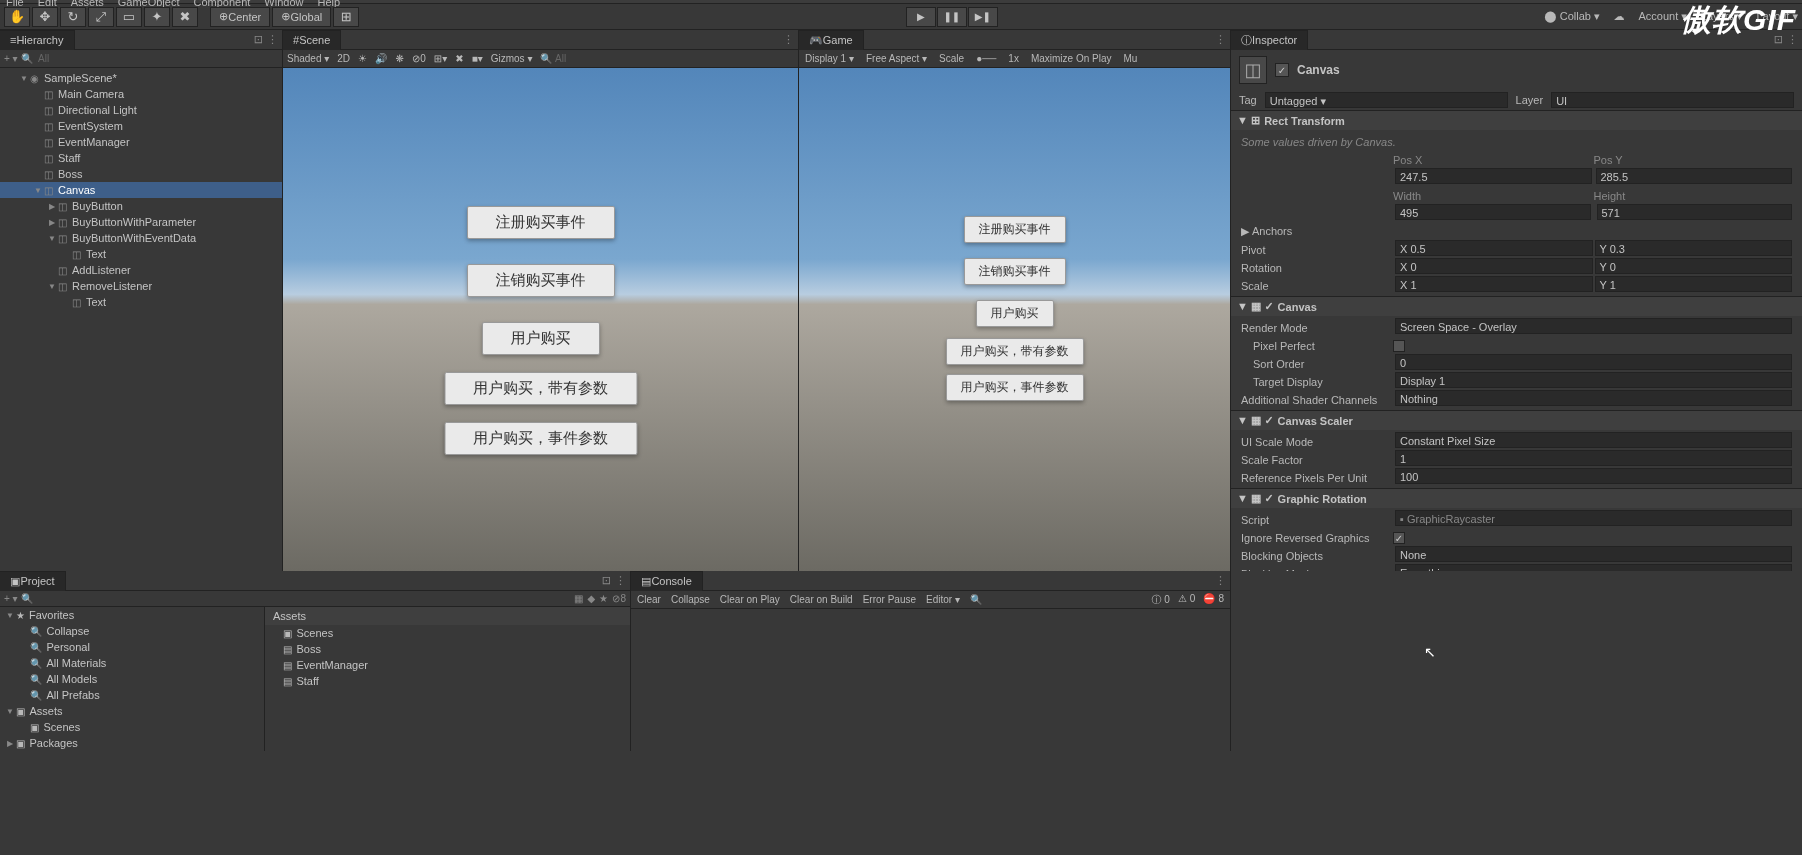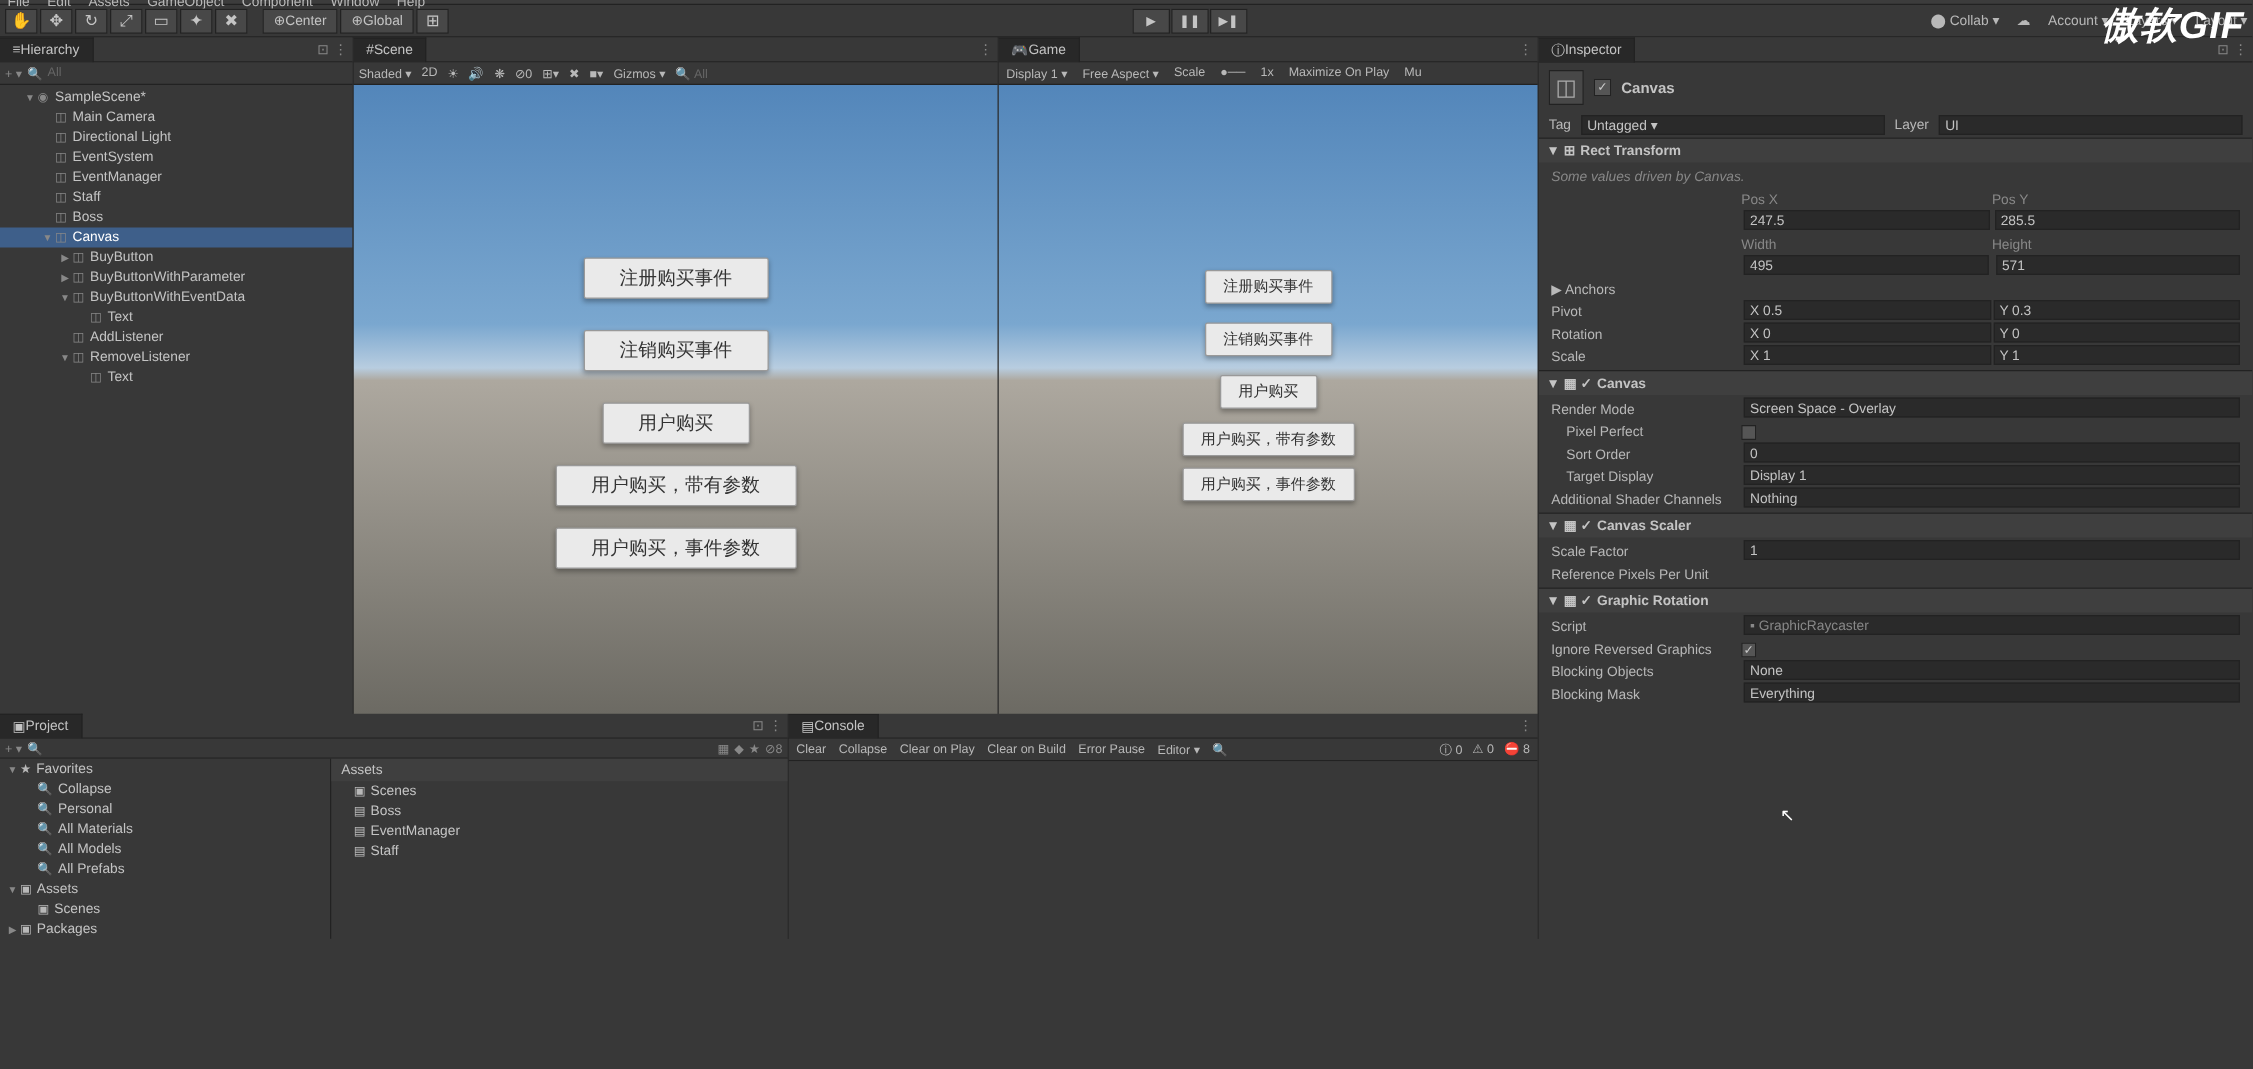--- a/index.html
+++ b/index.html
@@ -345,25 +345,30 @@
           </div>
         <div class="prop-row">
             <div class="prop-label">Additional Shader Channels</div>
             <div class="prop-val">Nothing</div>
           </div>
       </div>
 
       <div class="section-hdr">▼ ▦ ✓ <span>Canvas Scaler</span></div>
       <div class="section-body">
         <div class="prop-row">
+            <div class="prop-label">UI Scale Mode</div>
+            <div class="prop-val">Constant Pixel Size</div>
+          </div>
+        <div class="prop-row">
             <div class="prop-label">Scale Factor</div>
             <div class="prop-val">1</div>
           </div>
         <div class="prop-row">
             <div class="prop-label">Reference Pixels Per Unit</div>
+            <div class="prop-val">100</div>
           </div>
       </div>
 
       <div class="section-hdr">▼ ▦ ✓ <span>Graphic Rotation</span></div>
       <div class="section-body">
         <div class="prop-row">
             <div class="prop-label">Script</div>
             <div class="prop-val" style="color:#888">▪ <span>GraphicRaycaster</span></div>
           </div>
         <div class="prop-row">

